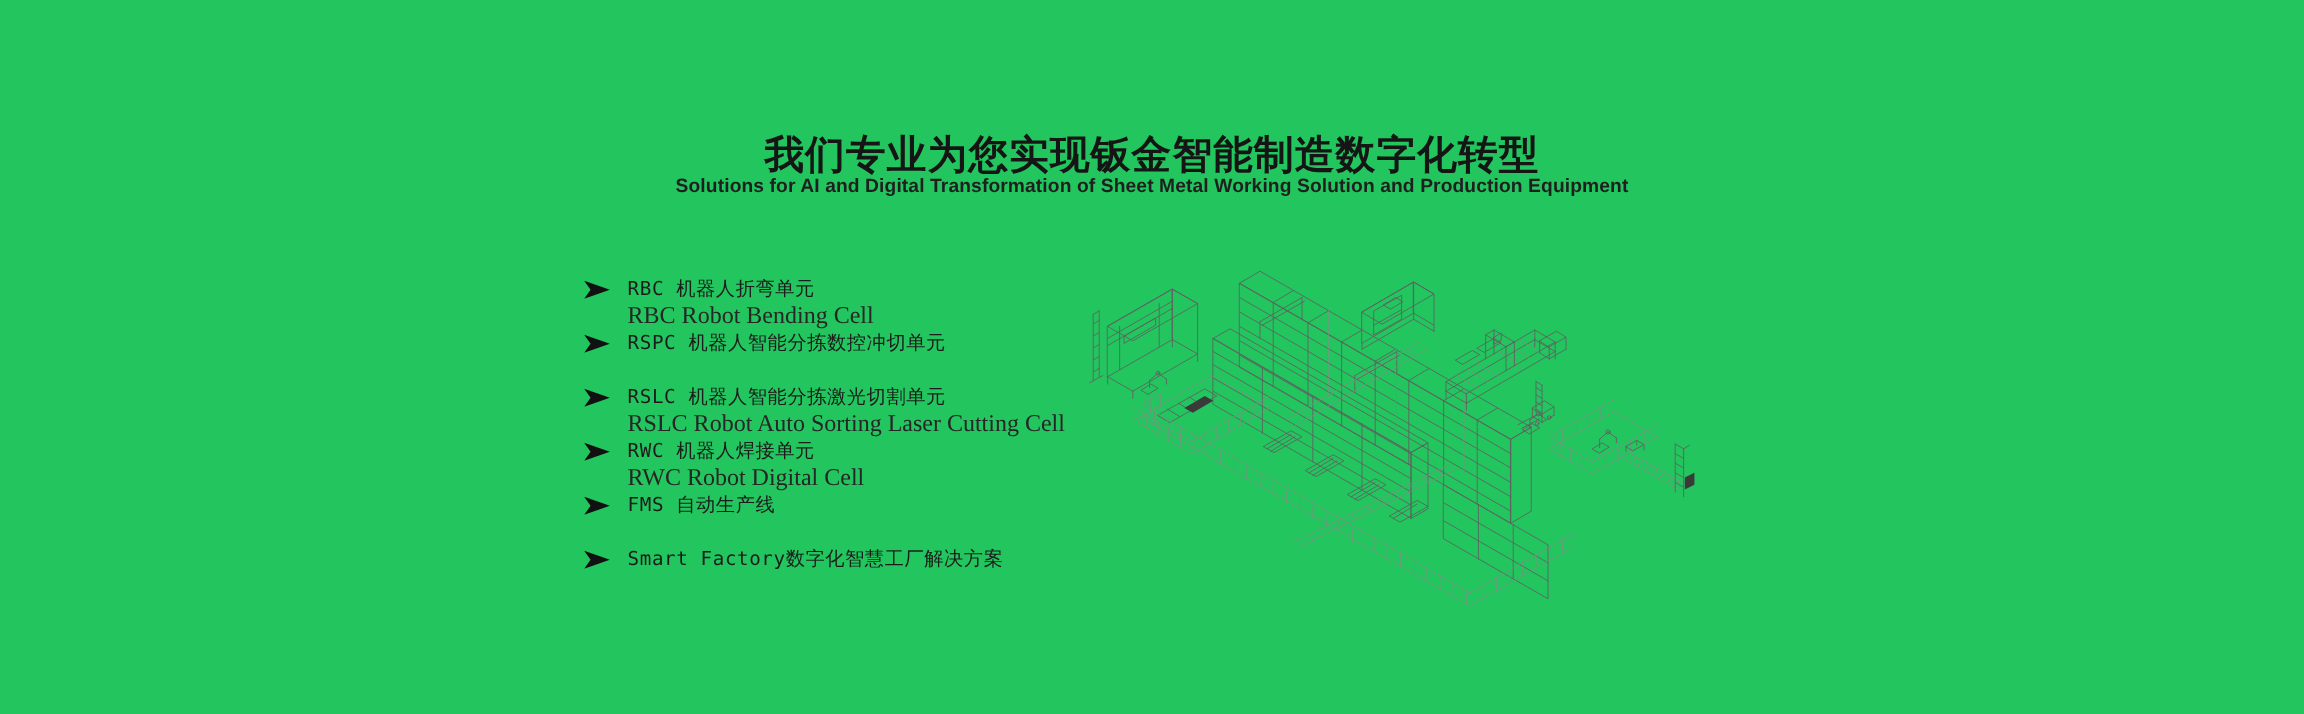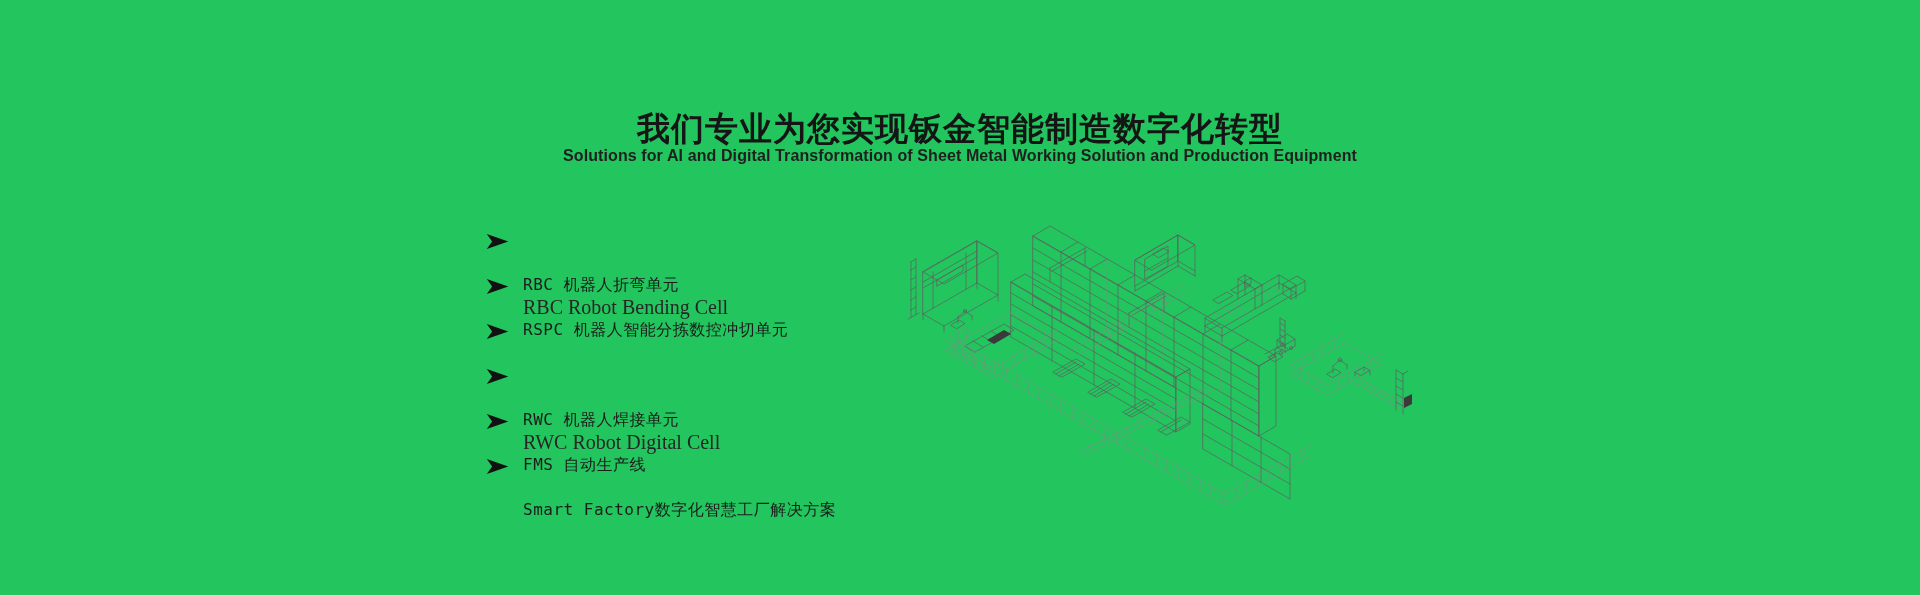--- a/index.html
+++ b/index.html
@@ -28,21 +28,21 @@
     white-space:nowrap;
   }
   .solutions{
     position:absolute;left:486px;top:231px;
     margin:0;padding:0;list-style:none;
   }
   .item{display:flex;align-items:flex-start;height:45px;}
   .bullet{width:23px;flex:0 0 23px;margin-right:14px;padding-top:3px;color:#111111;}
   .bullet svg{display:block;}
   .bullet polygon{fill:currentColor;}
-  .txt{display:block;margin-top:44px;}
+  .txt{display:block;}
   .cn{
     display:block;
     font-family:"DejaVu Sans Mono","DejaVu Sans",sans-serif;
     font-size:16px;line-height:20px;letter-spacing:0.5px;
     color:#1c1c1c;white-space:nowrap;
   }
   .en{
     display:block;
     font-family:"Liberation Serif","DejaVu Serif",serif;
     font-size:20px;line-height:22px;margin-top:1px;
@@ -85,20 +85,24 @@
       </span>
       <span class="txt">
         <span class="cn">RSPC 机器人智能分拣数控冲切单元</span>
       </span>
     </li>
     <li class="item">
       <span class="bullet">
         <svg viewBox="0 0 20 14" width="23" height="15">
             <polygon points="0,0 20,7 0,14 5,7"></polygon>
           </svg>
+      </span>
+      <span class="txt">
+        <span class="cn">RSLC 机器人智能分拣激光切割单元</span>
+        <span class="en">RSLC Robot Auto Sorting Laser Cutting Cell</span>
       </span>
     </li>
     <li class="item">
       <span class="bullet">
         <svg viewBox="0 0 20 14" width="23" height="15">
             <polygon points="0,0 20,7 0,14 5,7"></polygon>
           </svg>
       </span>
       <span class="txt">
         <span class="cn">RWC 机器人焊接单元</span>

